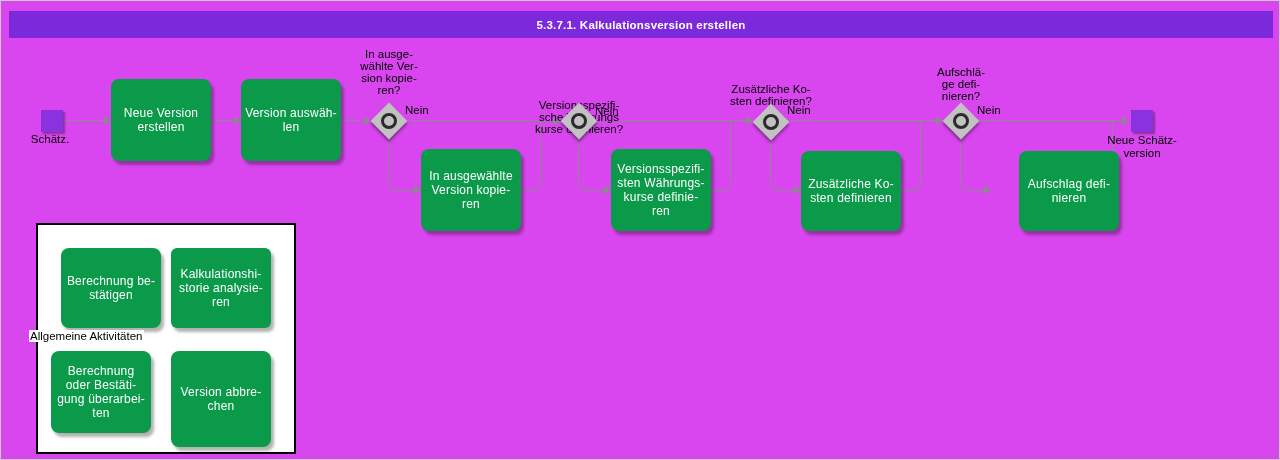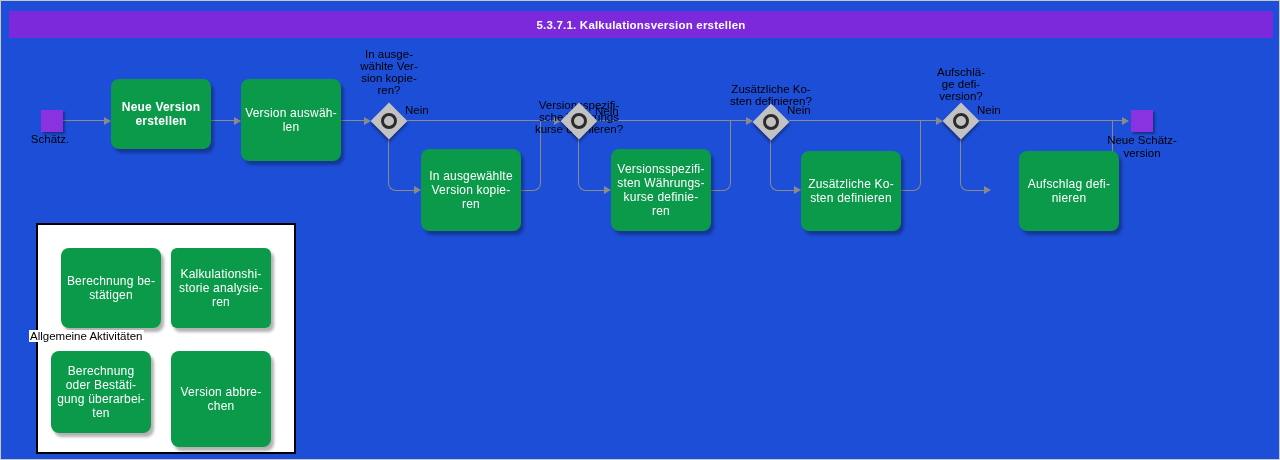--- a/index.html
+++ b/index.html
@@ -1,18 +1,18 @@
 <!DOCTYPE html>
 <html><head>
 <meta charset="utf-8">
 <style>
   html,body{margin:0;padding:0;background:#fff;}
   .canvas{
     position:relative;width:1280px;height:460px;box-sizing:border-box;
-    background:#1d4ed8;border:1px solid #c8c8c8;overflow:hidden;
+    background:#d946ef;border:1px solid #c8c8c8;overflow:hidden;
     font-family:"Liberation Sans","DejaVu Sans",sans-serif;color:#000;
   }
   .abs{position:absolute;}
   .titlebar{
     left:8px;top:10px;width:1264px;height:27px;background:#7c29dc;
     display:flex;align-items:center;justify-content:center;
   }
   .titlebar .ttl{color:#fff;font-size:11.5px;font-weight:bold;letter-spacing:.2px;}
   .event{
     width:22px;height:22px;background:#8a32e0;
@@ -98,21 +98,21 @@
   <div class="abs arrow-r" style="left:793px;top:185px;"></div>
   <div class="abs arrow-r" style="left:983px;top:185px;"></div>
 
   <div class="abs event" style="left:40px;top:109px;"></div>
   <div class="abs lbl" style="left:9px;top:132px;width:80px;">Schätz.</div>
 
   <div class="abs event" style="left:1130px;top:109px;"></div>
   <div class="abs lbl" style="left:1081px;top:133px;width:120px;line-height:13px;">Neue Schätz-
 version</div>
 
-  <div class="abs task" style="left:110px;top:78px;height:70px;font-weight:bold;">Neue Version
+  <div class="abs task" style="left:110px;top:78px;height:82px;">Neue Version
 erstellen</div>
   <div class="abs task" style="left:240px;top:78px;height:82px;">Version auswäh-
 len</div>
   <div class="abs task" style="left:420px;top:148px;height:82px;">In ausgewählte
 Version kopie-
 ren</div>
   <div class="abs task" style="left:610px;top:148px;height:82px;">Versionsspezifi-
 sten Währungs-
 kurse definie-
 ren</div>
@@ -125,21 +125,21 @@
 wählte Ver-
 sion kopie-
 ren?</div>
   <div class="abs lbl q" style="left:518px;top:98px;width:120px;">Versionsspezifi-
 sche Währungs
 kurse definieren?</div>
   <div class="abs lbl q" style="left:705px;top:82px;width:130px;">Zusätzliche Ko-
 sten definieren?</div>
   <div class="abs lbl q" style="left:910px;top:65px;width:100px;">Aufschlä-
 ge defi-
-version?</div>
+nieren?</div>
 
   <div class="abs gw gw-z" style="left:375px;top:107px;"></div>
   <div class="abs gw-ring gw-z" style="left:380px;top:112px;"></div>
 
   <div class="abs gw gw-z" style="left:565px;top:107px;"></div>
   <div class="abs gw-ring gw-z" style="left:570px;top:112px;"></div>
 
   <div class="abs gw gw-z" style="left:757px;top:108px;"></div>
   <div class="abs gw-ring gw-z" style="left:762px;top:113px;"></div>
 

